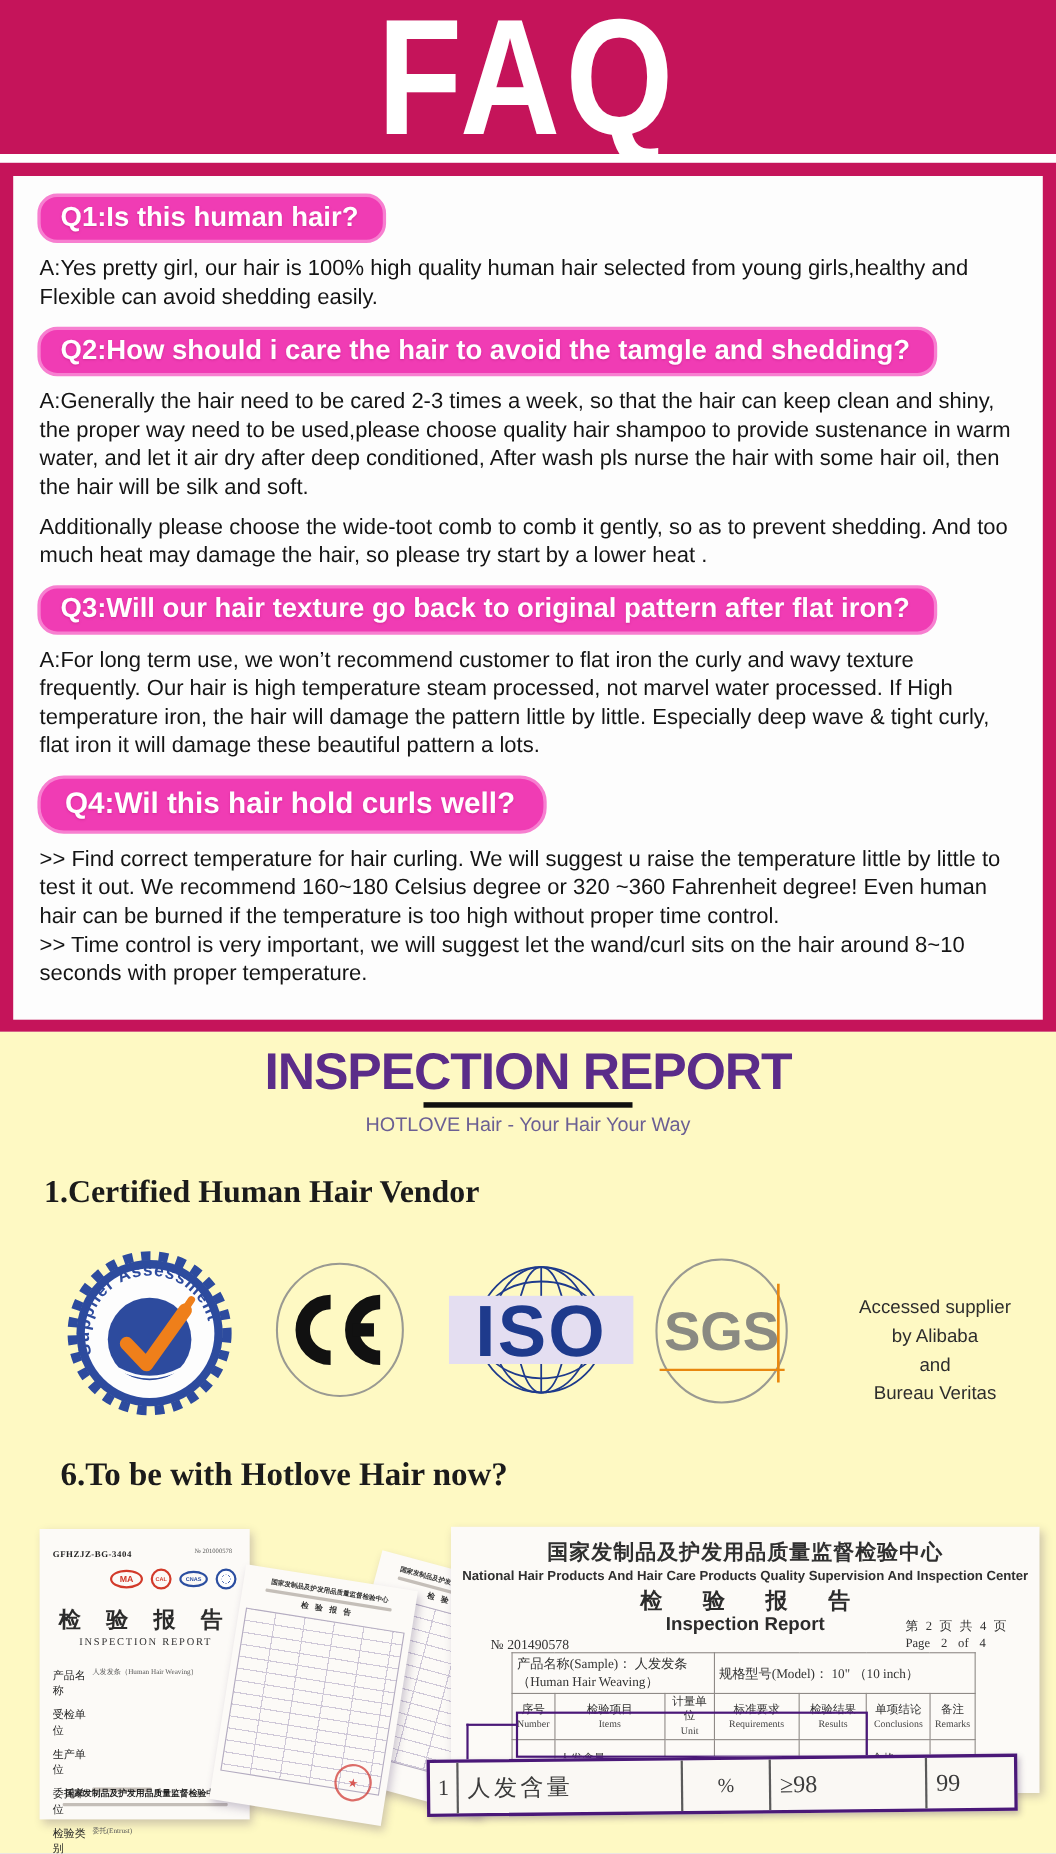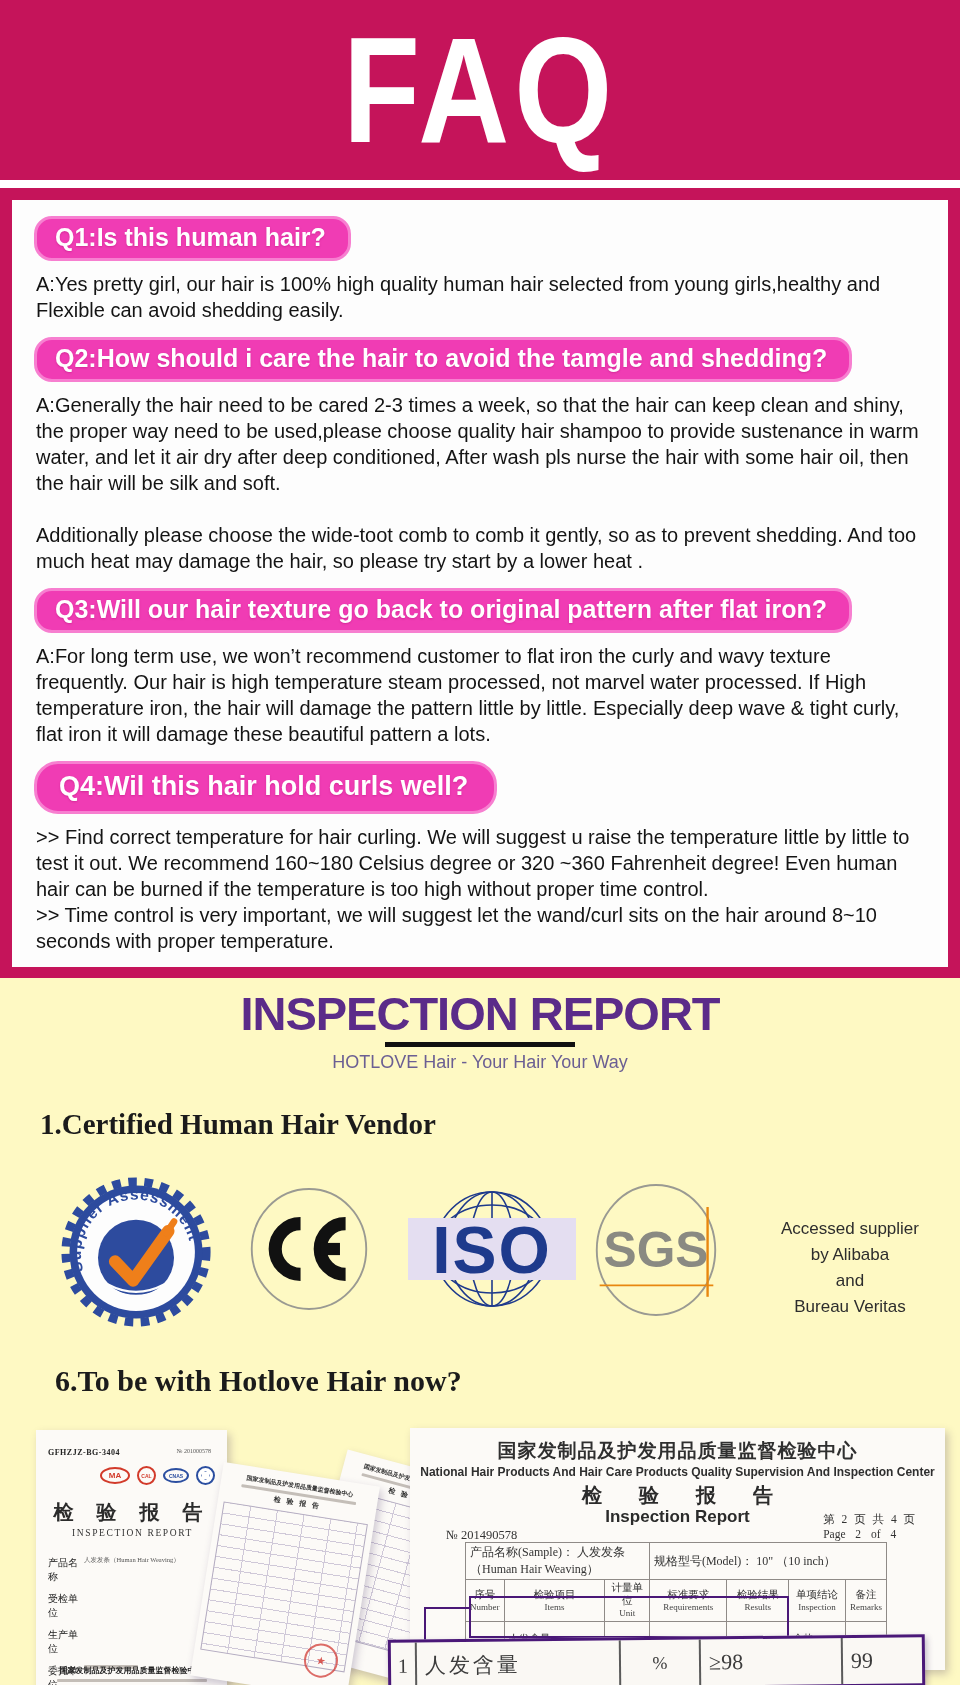--- a/index.html
+++ b/index.html
@@ -2,37 +2,37 @@
 <html><head>
 <meta charset="utf-8">
 <style>
   * { margin:0; padding:0; box-sizing:border-box; }
   html,body { width:960px; }
   body {
     height:1685px; overflow:hidden; position:relative;
     font-family:"Liberation Sans", sans-serif; background:#e4def1;
   }
   
-  .banner { height:180px; background:#c5145a; display:flex; align-items:center; justify-content:center; overflow:hidden; }
+  .banner { height:140px; background:#c5145a; display:flex; align-items:center; justify-content:center; overflow:hidden; }
   .banner-title {
     color:#fff; font-weight:bold; font-size:150px; line-height:140px; letter-spacing:6px;
     transform:scaleX(.84); transform-origin:center;
   }
   .white-gap { height:8px; background:#ffffff; }
   
   .faq-wrap { background:#c5145a; padding:12px 12px 11px 12px; }
   .faq-box { background:#fdfdfd; height:767px; padding:12px 22px 10px 22px; overflow:hidden; }
   .q-pill {
     display:inline-block; background:#f03cb4; border:3px solid #f77fd0; border-radius:18px;
     color:#fff; font-size:25px; font-weight:600; padding:4px 22px 6px 18px;
     margin:4px 0 10px 0; text-shadow:0 1px 2px rgba(180,20,120,.45);
   }
   .q-pill.big { border-radius:24px; font-size:27px; padding:7px 26px 9px 22px; }
   .a-text { color:#141414; font-size:20px; line-height:26px; margin:0 0 10px 2px; }
-  .a-text.gap-after { margin-bottom:26px; }
+  .a-text.gap-after { margin-bottom:10px; }
   
   .report-section { position:relative; height:747px; background:#fef9c3; }
   .rep-title {
     position:absolute; top:8px; left:0; width:100%; text-align:center;
     color:#5b2c89; font-size:47px; font-weight:800; letter-spacing:-1px;
   }
   .rep-underline { position:absolute; top:64px; left:50%; margin-left:-95px; width:190px; height:5px; background:#101010; }
   .rep-subtitle { position:absolute; top:74px; left:0; width:100%; text-align:center; color:#6b5f93; font-size:18px; }
   .sec-heading { position:absolute; font-family:"Liberation Serif", serif; font-weight:bold; color:#1b1b1b; }
   .sec-heading.h1 { top:130px; left:40px; font-size:29px; }
@@ -305,21 +305,21 @@
         <td>
               <div>标准要求</div>
               <div class="en">Requirements</div>
             </td>
         <td>
               <div>检验结果</div>
               <div class="en">Results</div>
             </td>
         <td>
               <div>单项结论</div>
-              <div class="en">Inspection</div>
+              <div class="en">Conclusions</div>
             </td>
         <td>
               <div>备注</div>
               <div class="en">Remarks</div>
             </td>
       </tr>
       <tr class="rd-datarow">
         <td style="text-align:center;">1</td>
         <td>
               <div>人发含量</div>

